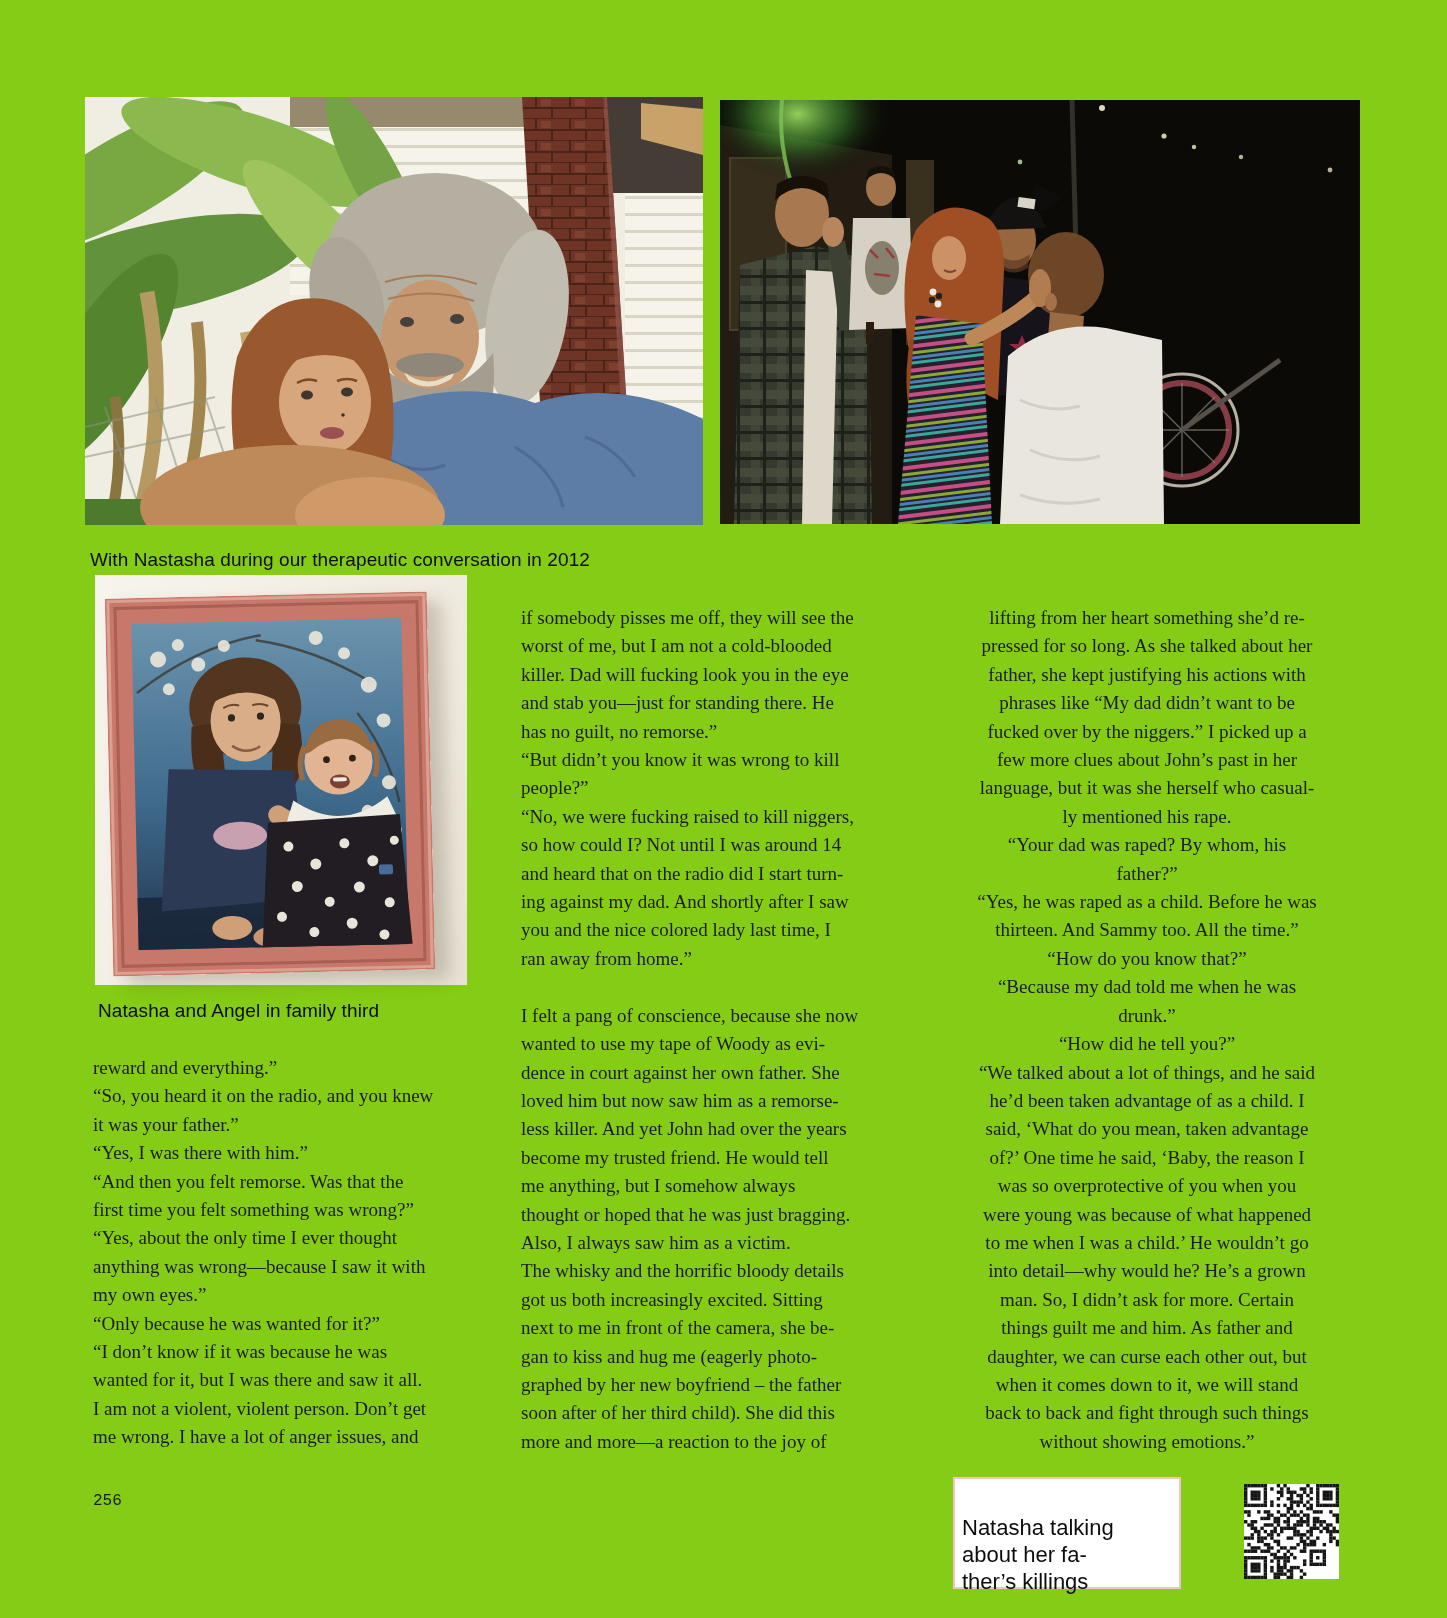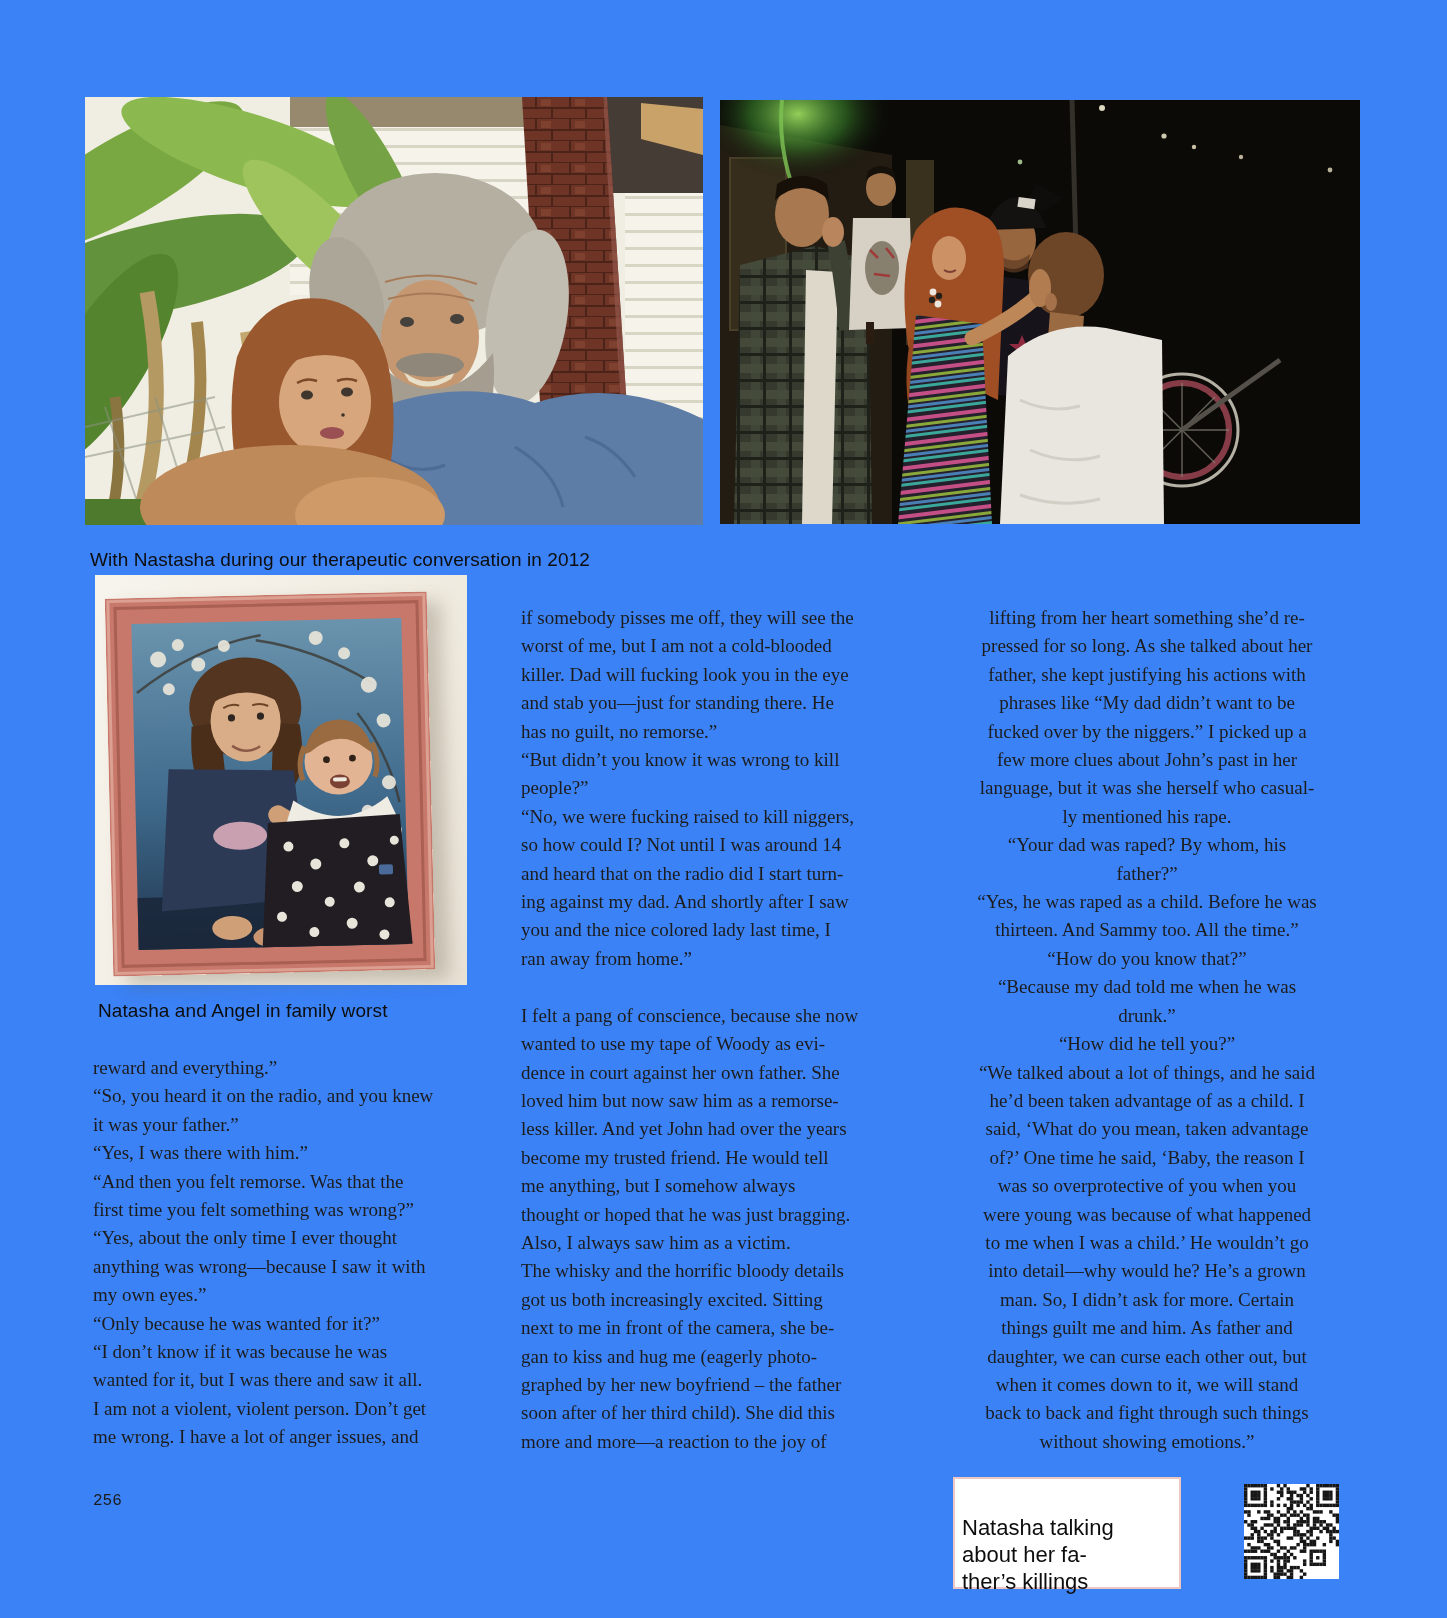--- a/index.html
+++ b/index.html
@@ -1,17 +1,17 @@
 <!DOCTYPE html>
 <html><head>
 <meta charset="utf-8">
 <style>
   * { margin:0; padding:0; box-sizing:border-box; }
   html,body { background:#ffffff; }
-  .page { position:relative; width:1447px; height:1618px; background:#3b82f6; overflow:hidden;
+  .page { position:relative; width:1447px; height:1618px; background:#84cc16; overflow:hidden;
           font-family:"Liberation Sans", sans-serif; color:#111; }
 
   .photo { position:absolute; overflow:hidden; }
   .photo svg { display:block; width:100%; height:100%; }
   .photo-1 { left:85px;  top:97px;  width:618px; height:428px; }
   .photo-2 { left:720px; top:100px; width:640px; height:424px; }
 
   .caption { position:absolute; font-size:19px; letter-spacing:0.1px; color:#0d0d0d; }
   .cap1 { left:90px;  top:549px; }
   .cap2 { left:708px; top:549px; }
@@ -307,21 +307,21 @@
               <circle cx="202" cy="338" r="5"></circle>
               <circle cx="240" cy="330" r="5.5"></circle>
             <circle cx="272" cy="342" r="5"></circle>
           </g>
           <rect x="268" y="272" width="14" height="10" rx="2" fill="#4a6a9a"></rect>
         </g>
       </svg>
     </div>
   </div>
 
-  <div class="caption cap3">Natasha and Angel in family worst</div>
+  <div class="caption cap3">Natasha and Angel in family third</div>
 
   <div class="col col-left">reward and everything.”
 “So, you heard it on the radio, and you knew
 it was your father.”
 “Yes, I was there with him.”
 “And then you felt remorse. Was that the
 first time you felt something was wrong?”
 “Yes, about the only time I ever thought
 anything was wrong—because I saw it with
 my own eyes.”

